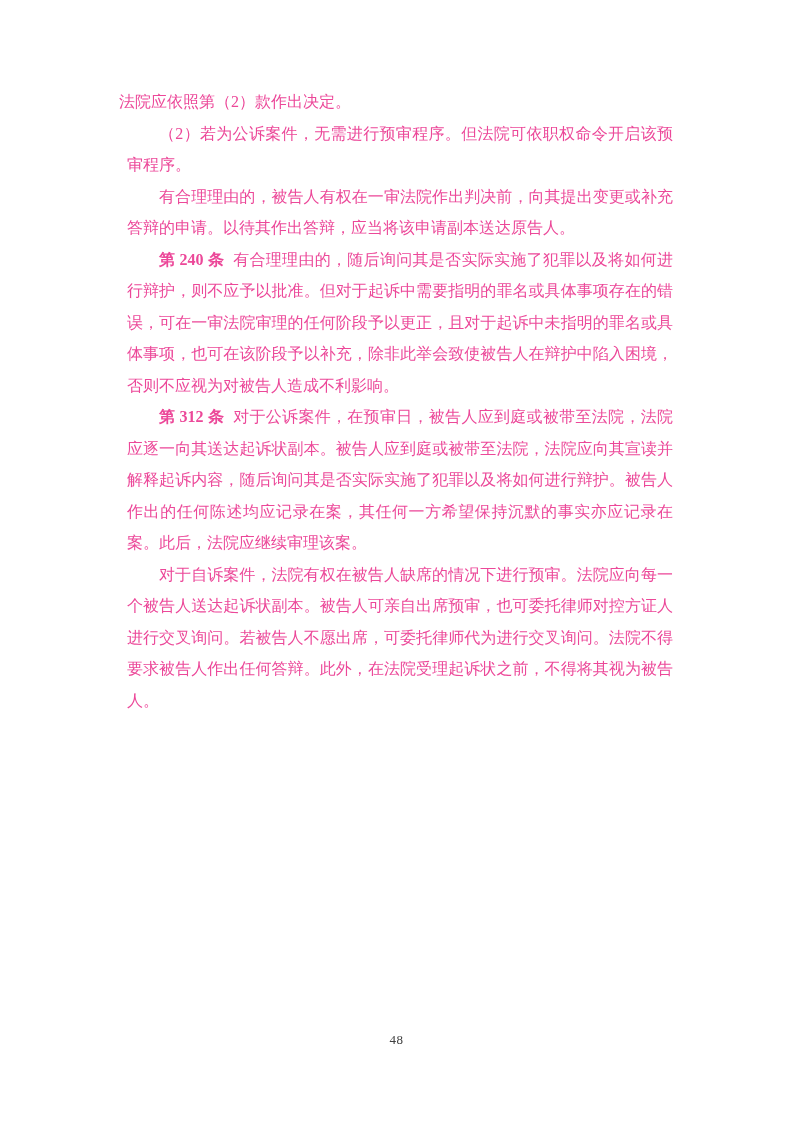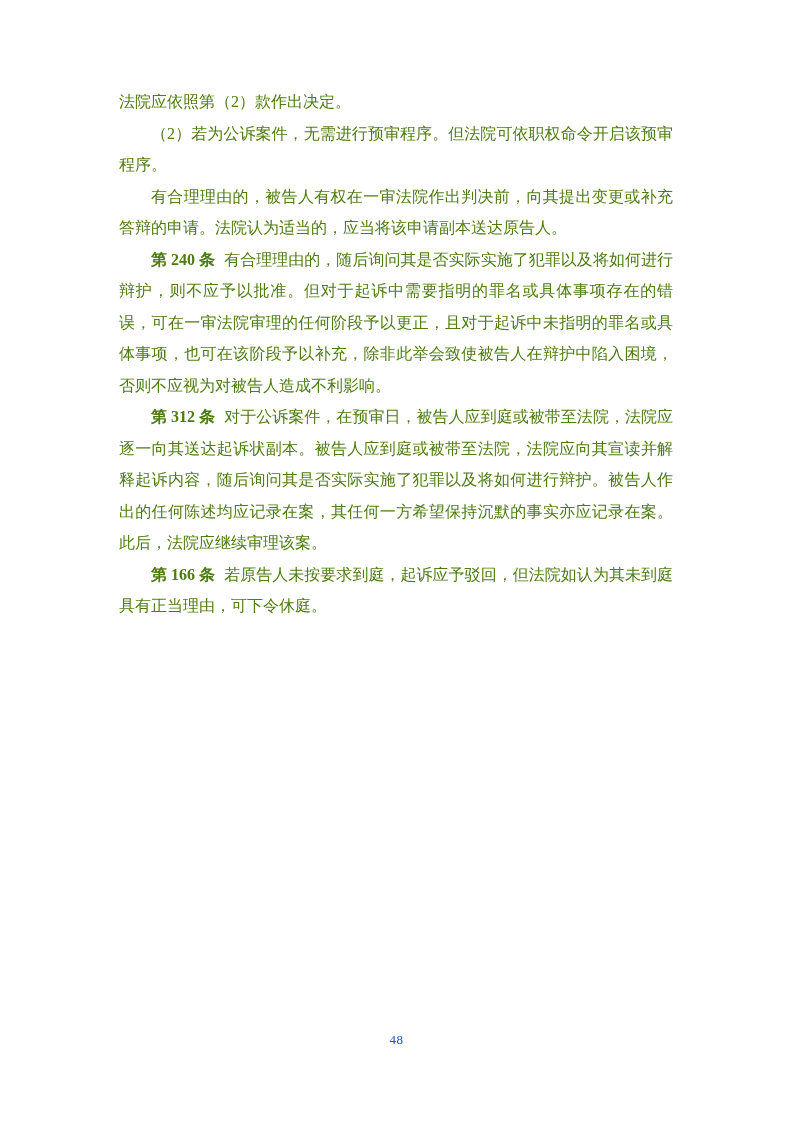--- a/index.html
+++ b/index.html
@@ -14,66 +14,67 @@
     width: 793px;
     height: 1122px;
     background: #ffffff;
     overflow: hidden;
   }
   .content {
     position: absolute;
     left: 119px;
     top: 86px;
     width: 554px;
-    color: #4d7c0f;
+    color: #ec4899;
     font-size: 16px;
     line-height: 31.5px;
     text-align: justify;
     text-justify: inter-ideograph;
   }
   .content p {
     margin: 0;
     word-break: break-all;
   }
   .content p.indent {
     text-indent: 32px;
+    margin-left: 8px;
   }
   .article-label {
     font-weight: bold;
     margin-right: 9px;
   }
   .footer {
     position: absolute;
     left: 0;
     top: 1032px;
     width: 100%;
     text-align: center;
     font-size: 13px;
-    color: #1d4ed8;
+    color: #404040;
     letter-spacing: 0.5px;
   }
 </style>
 </head>
 <body>
 
 <div class="page">
   <div class="content">
 
     <p><span>法院应依照第（2）款作出决定。</span></p>
 
     <p class="indent"><span>（2）若为公诉案件，无需进行预审程序。但法院可依职权命令开启该预审程序。</span></p>
 
 
 
-    <p class="indent"><span>有合理理由的，被告人有权在一审法院作出判决前，向其提出变更或补充答辩的申请。法院认为适当的，应当将该申请副本送达原告人。</span></p>
+    <p class="indent"><span>有合理理由的，被告人有权在一审法院作出判决前，向其提出变更或补充答辩的申请。以待其作出答辩，应当将该申请副本送达原告人。</span></p>
 
     <p class="indent"><b class="article-label">第 240 条</b><span>有合理理由的，随后询问其是否实际实施了犯罪以及将如何进行辩护，则不应予以批准。但对于起诉中需要指明的罪名或具体事项存在的错误，可在一审法院审理的任何阶段予以更正，且对于起诉中未指明的罪名或具体事项，也可在该阶段予以补充，除非此举会致使被告人在辩护中陷入困境，否则不应视为对被告人造成不利影响。</span></p>
 
     <p class="indent"><b class="article-label">第 312 条</b><span>对于公诉案件，在预审日，被告人应到庭或被带至法院，法院应逐一向其送达起诉状副本。被告人应到庭或被带至法院，法院应向其宣读并解释起诉内容，随后询问其是否实际实施了犯罪以及将如何进行辩护。被告人作出的任何陈述均应记录在案，其任何一方希望保持沉默的事实亦应记录在案。此后，法院应继续审理该案。</span></p>
 
 
+    <p class="indent"><span>对于自诉案件，法院有权在被告人缺席的情况下进行预审。法院应向每一个被告人送达起诉状副本。被告人可亲自出席预审，也可委托律师对控方证人进行交叉询问。若被告人不愿出席，可委托律师代为进行交叉询问。法院不得要求被告人作出任何答辩。此外，在法院受理起诉状之前，不得将其视为被告人。</span></p>
 
-    <p class="indent"><b class="article-label">第 166 条</b><span>若原告人未按要求到庭，起诉应予驳回，但法院如认为其未到庭具有正当理由，可下令休庭。</span></p>
 
   </div>
 
   <div class="footer">48</div>
 </div>
 
 </body></html>

